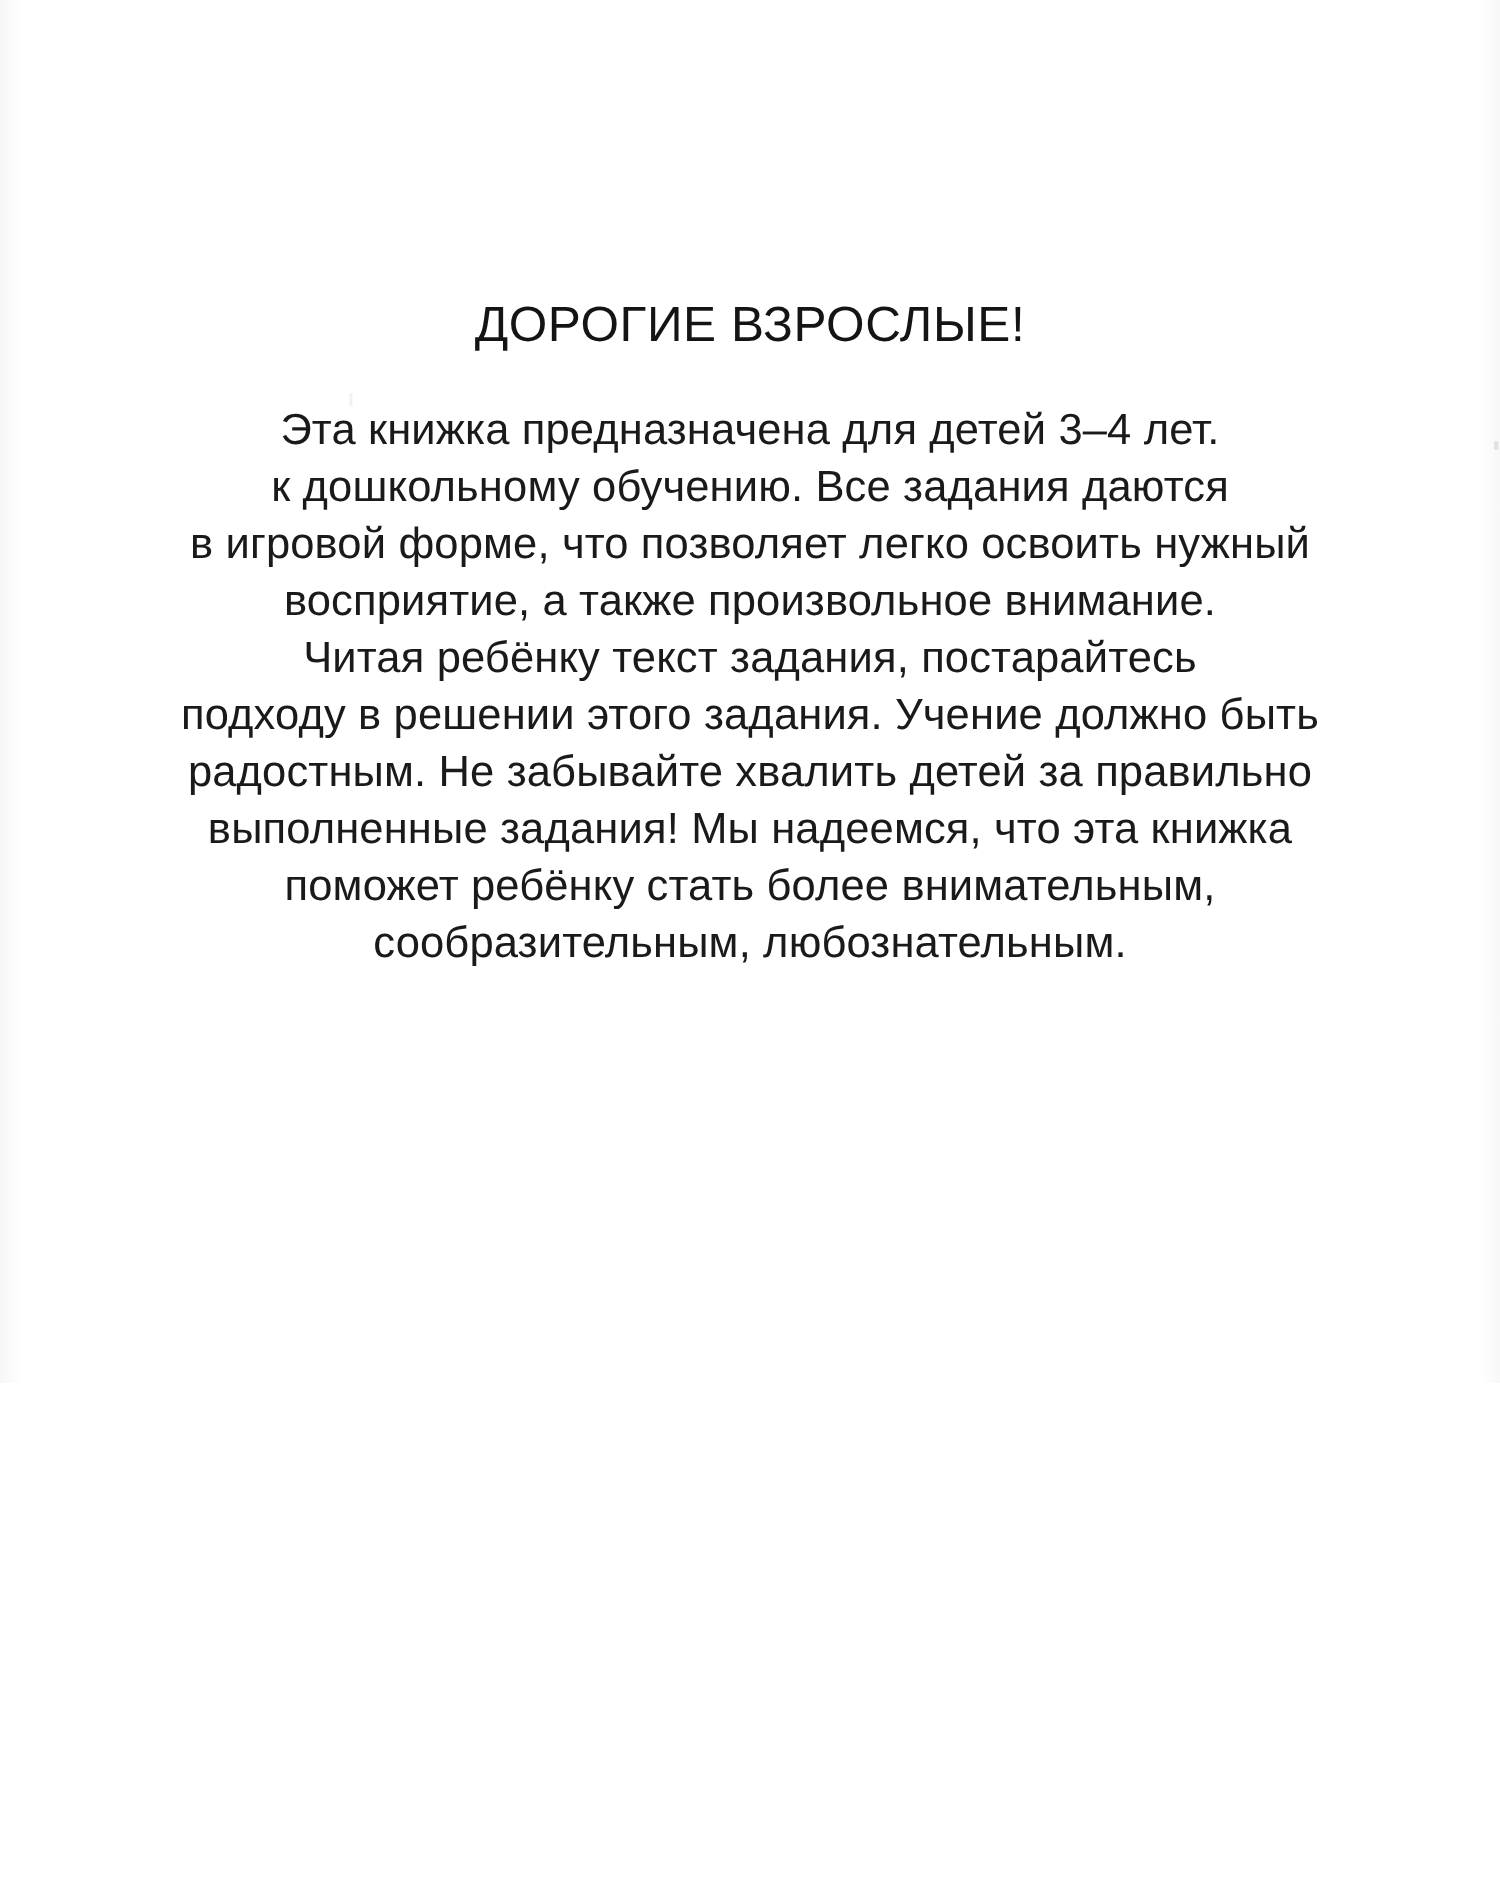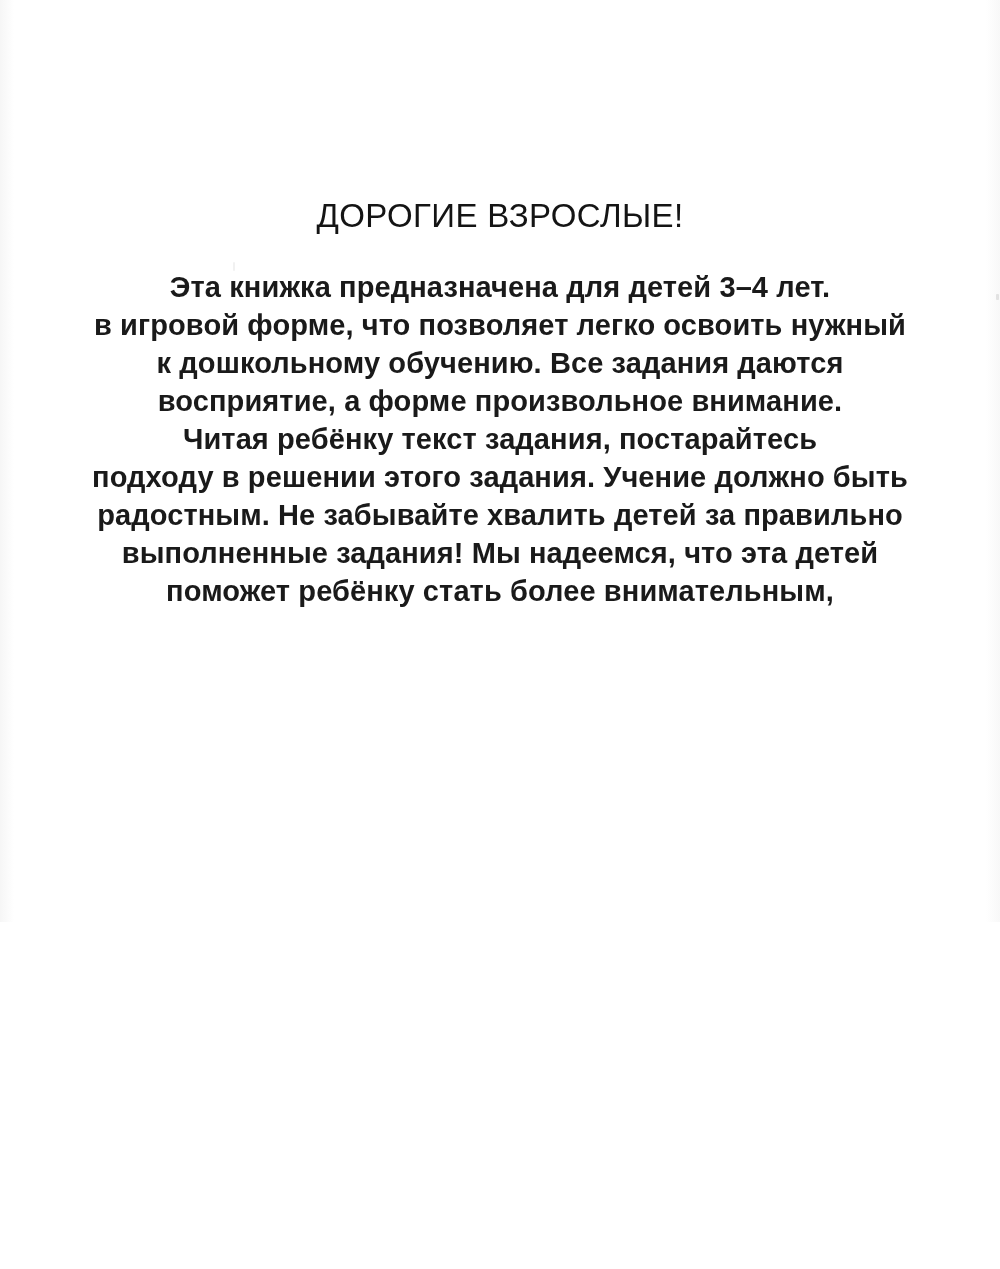--- a/index.html
+++ b/index.html
@@ -63,45 +63,45 @@
   .body-copy {
     font-size: 29px;
     line-height: 38px;
     letter-spacing: 0.1px;
     color: #1a1a1a;
   }
 
   .body-line {
     display: block;
     white-space: pre;
-    font-weight: bold;
   }
 </style>
 </head>
 <body>
 
 <div class="page">
 
   <div class="paper-texture"></div>
 
   <div class="scan-speck speck-a"></div>
   <div class="scan-speck speck-b"></div>
   <div class="scan-speck speck-c"></div>
   <div class="scan-speck speck-d"></div>
 
   <div class="text-block">
 
     <h1 class="page-title">ДОРОГИЕ ВЗРОСЛЫЕ!</h1>
 
     <div class="body-copy">
       <span class="body-line">Эта книжка предназначена для детей 3–4 лет.</span>
+      <span class="body-line">к дошкольному обучению. Все задания даются</span>
       <span class="body-line">в игровой форме, что позволяет легко освоить нужный</span>
-      <span class="body-line">к дошкольному обучению. Все задания даются</span>
-      <span class="body-line">восприятие, а форме произвольное внимание.</span>
+      <span class="body-line">восприятие, а также произвольное внимание.</span>
       <span class="body-line">Читая ребёнку текст задания, постарайтесь</span>
       <span class="body-line">подходу в решении этого задания. Учение должно быть</span>
       <span class="body-line">радостным. Не забывайте хвалить детей за правильно</span>
-      <span class="body-line">выполненные задания! Мы надеемся, что эта детей</span>
+      <span class="body-line">выполненные задания! Мы надеемся, что эта книжка</span>
       <span class="body-line">поможет ребёнку стать более внимательным,</span>
+      <span class="body-line">сообразительным, любознательным.</span>
     </div>
 
   </div>
 </div>
 
 </body></html>

